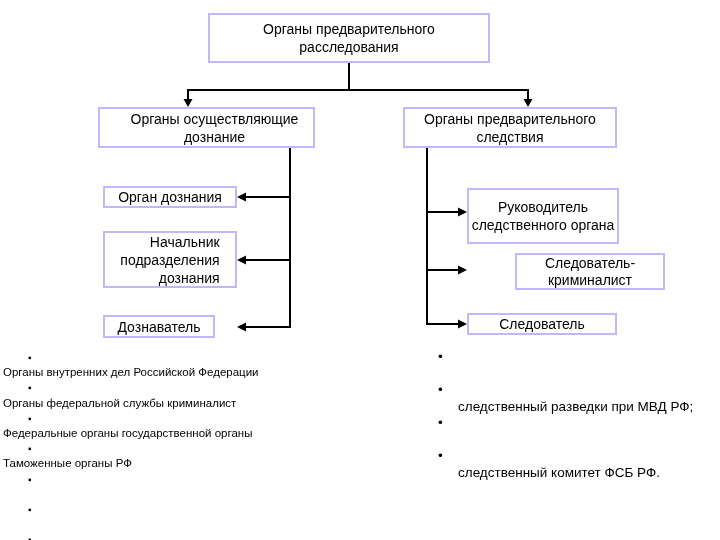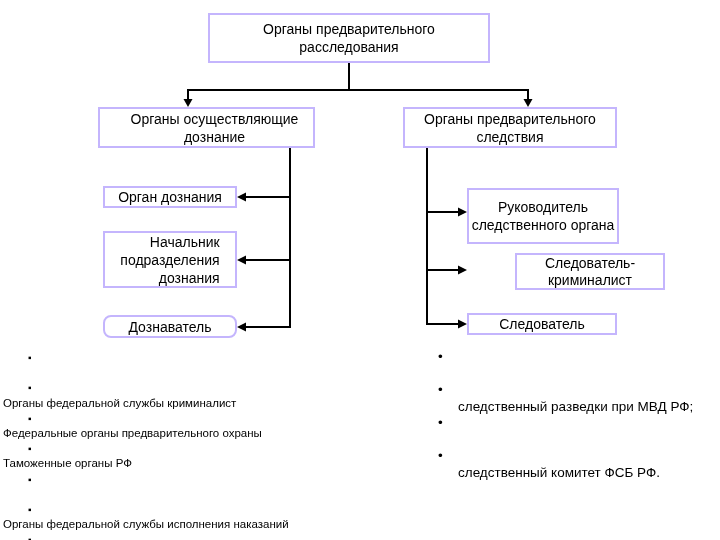--- a/index.html
+++ b/index.html
@@ -26,21 +26,21 @@
     font-size: 14px;
     line-height: 18px;
   }
 
   #box-root          { left: 208px; top: 13px;  width: 282px; height: 50px; }
   #box-left-header   { left: 98px;  top: 107px; width: 217px; height: 41px; padding-left: 16px; }
   #box-right-header  { left: 403px; top: 107px; width: 214px; height: 41px; }
 
   #box-organ-doznaniya { left: 103px; top: 186px; width: 134px; height: 22px; }
   #box-nachalnik       { left: 103px; top: 231px; width: 134px; height: 57px; text-align: right; }
-  #box-doznavatel      { left: 103px; top: 315px; width: 134px; height: 23px; border-radius: 8px; }
+  #box-doznavatel      { left: 103px; top: 315px; width: 112px; height: 23px; }
 
   #box-rukovoditel       { left: 467px; top: 188px; width: 152px; height: 56px; }
   #box-sled-kriminalist  { left: 467px; top: 253px; width: 150px; height: 37px; line-height: 17px; margin-left: 48px; }
   #box-sledovatel        { left: 467px; top: 313px; width: 150px; height: 22px; text-align: center; }
 
   .list { position: absolute; }
 
   #left-list {
     left: 3px; top: 350px; width: 405px;
     font-size: 11.5px; line-height: 15.2px;
@@ -100,36 +100,36 @@
   <div class="box" id="box-doznavatel">Дознаватель</div>
 
   <div class="box" id="box-rukovoditel">Руководитель
 следственного органа</div>
   <div class="box" id="box-sled-kriminalist">Следователь-
 криминалист</div>
   <div class="box" id="box-sledovatel">Следователь</div>
 
   <div class="list" id="left-list">
     <div class="left-item">
-      <span class="bullet">▪</span>
+      <span class="bullet">▪</span><span>Органы внутренних дел Российской Федерации</span>
     </div>
     <div class="left-item">
       <span class="bullet">▪</span><span>Органы федеральной службы криминалист</span>
     </div>
     <div class="left-item">
-      <span class="bullet">▪</span><span>Федеральные органы предварительного охраны</span>
+      <span class="bullet">▪</span><span>Федеральные органы государственной органы</span>
     </div>
     <div class="left-item">
       <span class="bullet">▪</span><span>Таможенные органы РФ</span>
     </div>
     <div class="left-item">
       <span class="bullet">▪</span>
     </div>
     <div class="left-item">
-      <span class="bullet">▪</span><span>Органы федеральной службы исполнения наказаний</span>
+      <span class="bullet">▪</span>
     </div>
     <div class="left-item">
       <span class="bullet">▪</span>
     </div>
 
   </div>
 
   <div class="list" id="right-list">
     <div class="right-item">
       <span class="bullet">•</span>

